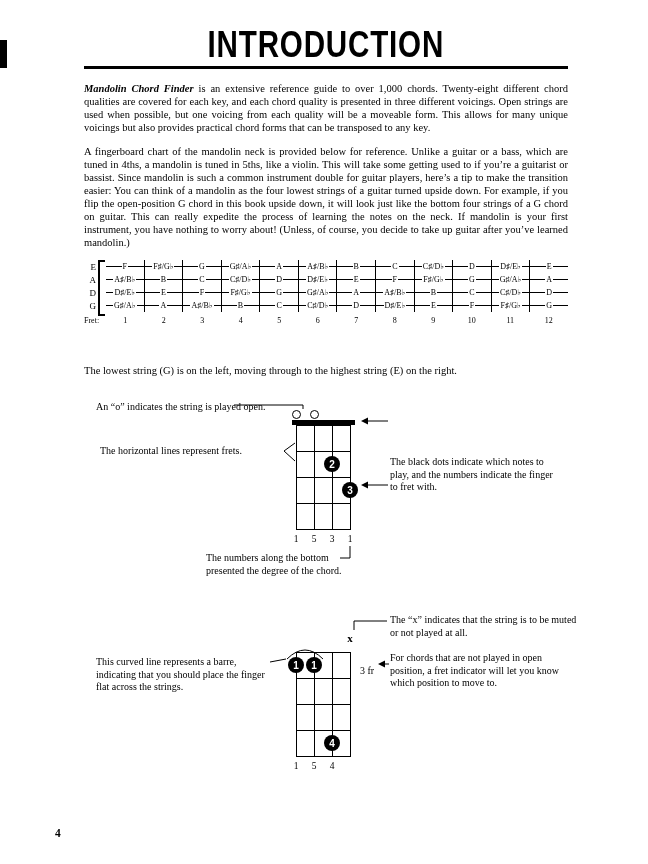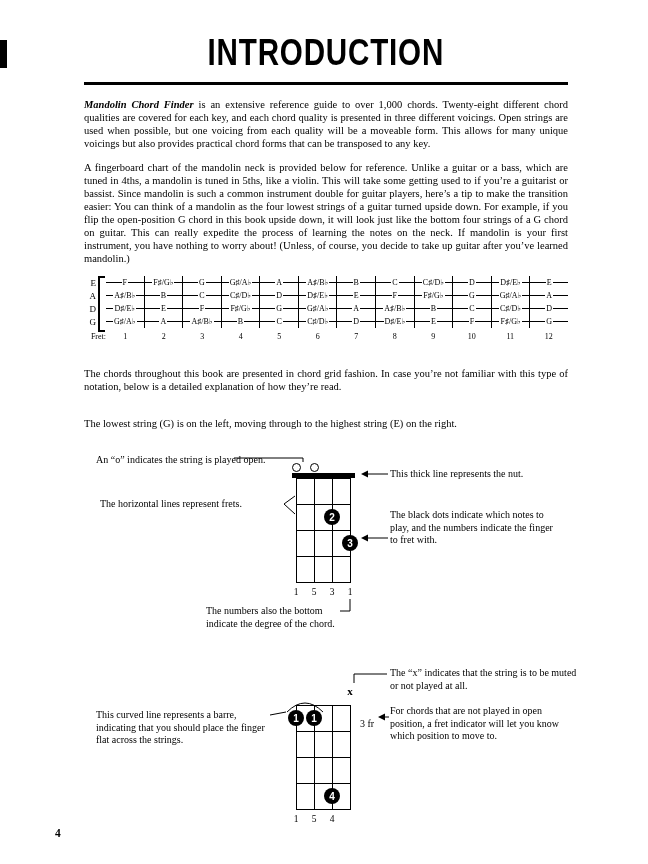--- a/index.html
+++ b/index.html
@@ -9,21 +9,21 @@
     box-sizing:border-box;
     padding:26px 80px 0 84px;
     background:#fff;
     color:#000;
     font-family:"Liberation Serif", serif;
     overflow:hidden;
   }
   .edge-tab { position:absolute; left:0; top:40px; width:7px; height:28px; background:#000; }
 
   .header { text-align:center; border-bottom:3px solid #000; padding-bottom:3px; margin-bottom:13px; }
-  .header h1 { margin:8px; line-height:1; }
+  .header h1 { margin:0; line-height:1; }
   .title-inner {
     display:inline-block;
     font-family:"Liberation Sans", sans-serif;
     font-weight:bold; font-size:37px; letter-spacing:1px; line-height:1;
     transform:scaleX(0.8); transform-origin:center bottom;
   }
 
   .body-text { font-size:10.5px; line-height:13px; text-align:justify; margin:0 0 11px 0;font-family:Liberation Serif, serif; }
   .body-text .lead { font-weight:bold; font-style:italic; }
   .nojust { text-align:left; }
@@ -35,21 +35,21 @@
     border-left:2.5px solid #000; border-top:2px solid #000; border-bottom:2px solid #000; }
   .fb-row { display:flex; height:13px; align-items:center; }
   .fb-label { width:13px; font-size:9px; text-align:right; padding-right:1px; box-sizing:border-box; }
   .fb-cells { flex:1; display:flex; margin-left:9px; height:13px; }
   .fb-cell { flex:1; position:relative; display:flex; align-items:center; justify-content:center;
     border-right:1px solid #000;
     background:linear-gradient(#000,#000) 0% 50% / 100% 1px no-repeat; }
   .fb-cell:last-child { border-right:none; }
   .fb-note { background:#fff; font-size:8px; line-height:10px; padding:0 1px; white-space:nowrap; }
   .fb-fretrow { display:flex; margin-top:4px; }
-  .fb-fretlabel { width:22px; font-size:8px;text-align:right; }
+  .fb-fretlabel { width:22px; font-size:8px; }
   .fb-fretcells { flex:1; display:flex; }
   .fb-fretcell { flex:1; text-align:center; font-size:8px; }
 
   
   .diagram-section { position:relative; }
   .sec1 { height:200px; }
   .sec2 { height:164px; margin-top:24px; }
   .ann { position:absolute; font-size:10px; line-height:12.5px; }
   .nowrap { white-space:nowrap; }
   .cgrid { position:absolute; left:212px; width:55px; height:105px;
@@ -269,30 +269,28 @@
           <div class="fb-fretcell">7</div>
           <div class="fb-fretcell">8</div>
           <div class="fb-fretcell">9</div>
           <div class="fb-fretcell">10</div>
           <div class="fb-fretcell">11</div>
           <div class="fb-fretcell">12</div>
         </div>
     </div>
   </div>
 
-  <p class="body-text">The chords throughout this book are presented in chord grid fashion. In case you’re not familiar with this type of notation, below is a detailed explanation of how they’re read.</p>
 
   <p class="body-text nojust"><br><span>The lowest string (G) is on the left, moving through to the highest string (E) on the right.</span></p>
 
   <div class="diagram-section sec1">
     <div class="ann nowrap" style="left:12px; top:13px;">An “o” indicates the string is played open.</div>
-    <div class="ann" style="left:306px; top:27px; width:180px;">This thick line represents the nut.</div>
     <div class="ann nowrap" style="left:16px; top:57px;">The horizontal lines represent frets.</div>
     <div class="ann" style="left:306px; top:68px; width:172px;">The black dots indicate which notes to play, and the numbers indicate the finger to fret with.</div>
-    <div class="ann" style="left:122px; top:164px; width:150px;">The numbers also the bottom indicate the degree of the chord.</div>
+    <div class="ann" style="left:122px; top:164px; width:150px;">The numbers along the bottom presented the degree of the chord.</div>
 
     <div class="nut"></div>
     <div class="cgrid g1"></div>
 
     <svg class="leads" viewBox="0 0 484 200">
       <g>
           <path d="M 150 17 H 219 V 21"></path>
         </g>
       <g>
           <path d="M 284 33 H 304"></path>

